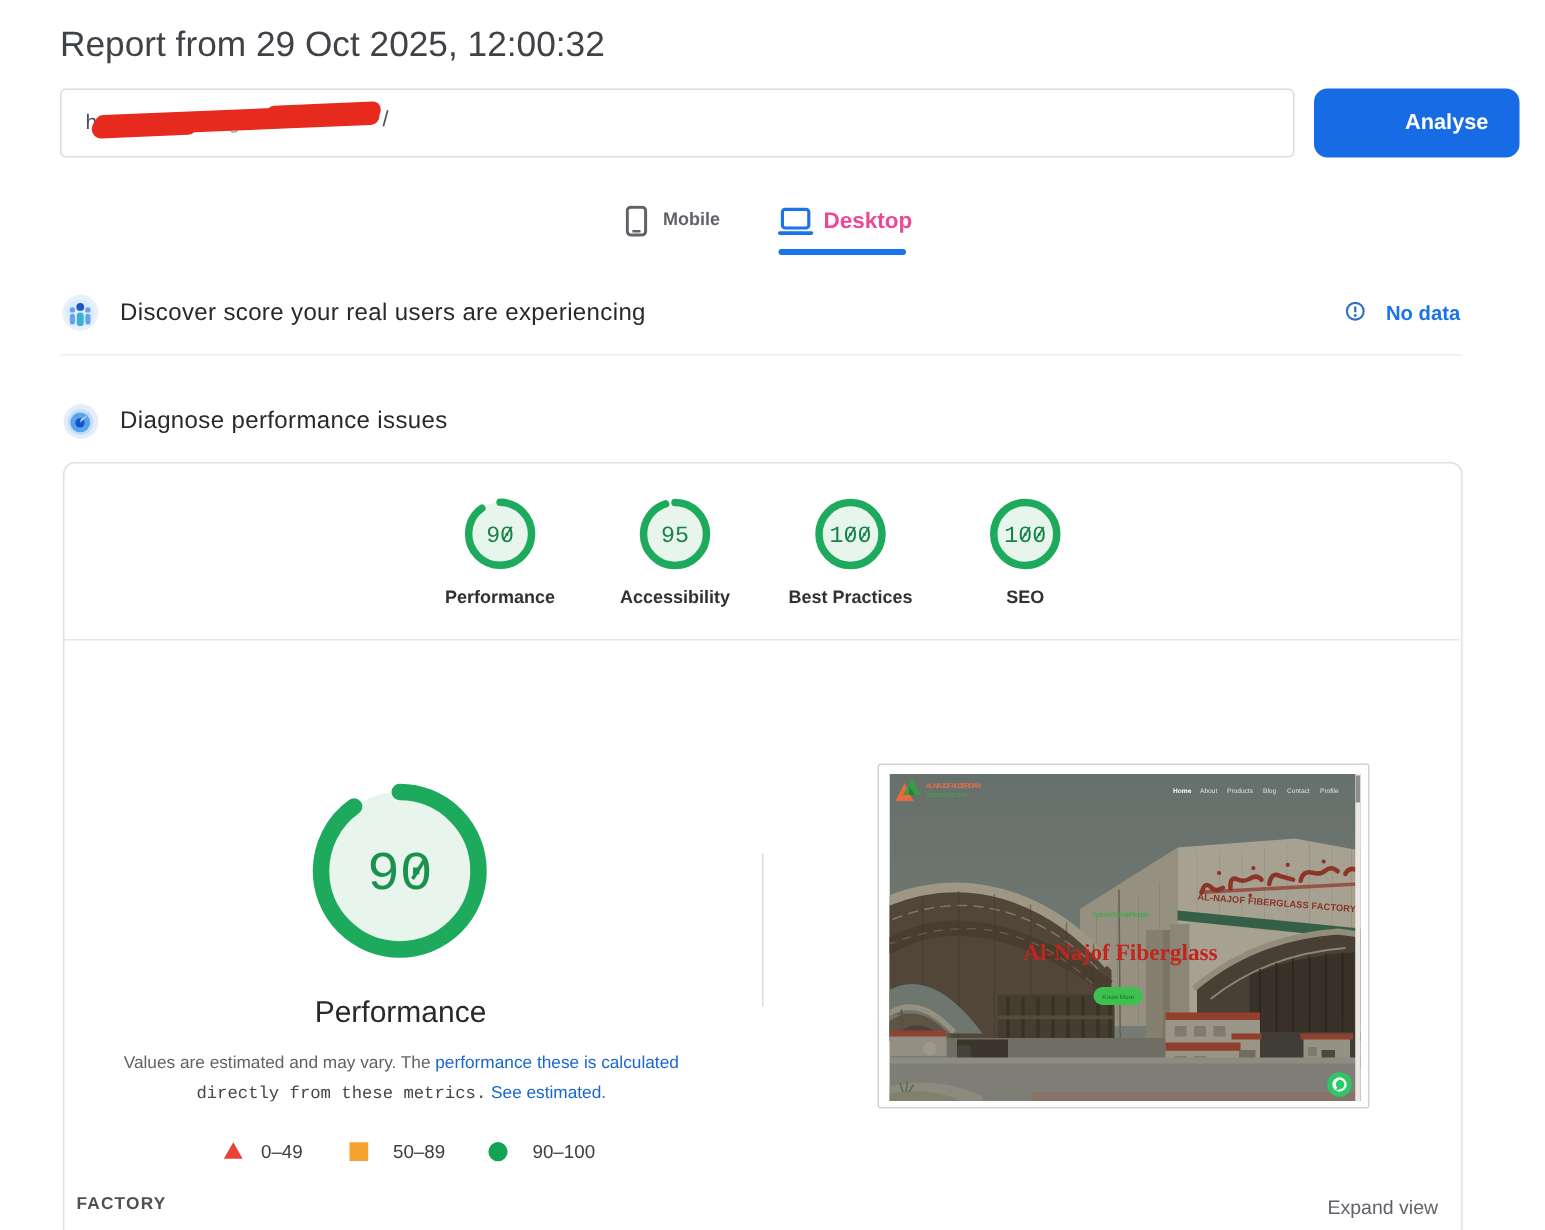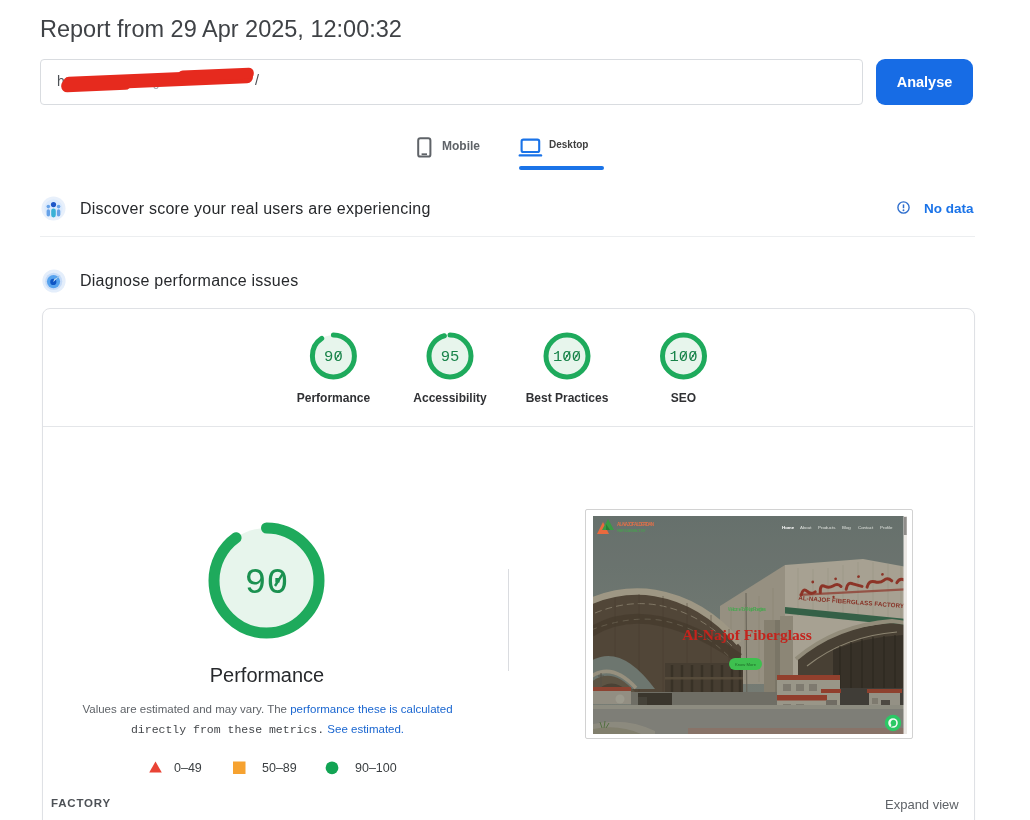--- a/index.html
+++ b/index.html
@@ -2,45 +2,45 @@
 <html><head>
 <meta charset="utf-8">
 <style>
   html,body{margin:0;padding:0;background:#fff;}
   body{font-family:"Liberation Sans",sans-serif;width:1030px;height:820px;position:relative;overflow:hidden;}
   .abs{position:absolute;}
 </style>
 </head>
 <body>
 
-<div class="abs" style="left:40px;top:16px;font-size:23.5px;color:#3f4246;letter-spacing:0;">Report from 29 Apr 2025, 12:00:32</div>
+<div class="abs" style="left:40px;top:16px;font-size:23.5px;color:#3f4246;letter-spacing:0;">Report from 29 Oct 2025, 12:00:32</div>
 
 <div class="abs" style="left:40px;top:59px;width:821px;height:44px;border:1px solid #d9dce0;border-radius:4px;"></div>
 <div class="abs" style="left:57px;top:73px;font-size:14px;color:#4d5156;">h<span style="color:#9aa0a6;font-size:12px;">ttps://alnajoffiberglas</span></div>
 <div class="abs" style="left:255px;top:72px;font-size:14.5px;color:#4d5156;">/</div>
 <svg class="abs" style="left:58px;top:64px;" width="205" height="30">
   <g transform="rotate(-2.4 100 16)">
     <rect x="5" y="9" width="190" height="14" rx="6" fill="#e62a1e"></rect>
     <rect x="3" y="12" width="70" height="12.5" rx="6" fill="#e62a1e"></rect>
     <rect x="120" y="7.5" width="76" height="11" rx="5" fill="#e62a1e"></rect>
   </g>
 </svg>
 
-<div class="abs" style="left:876px;top:59px;width:97px;height:46px;background:#176ce5;border-radius:9px;color:#fff;font-size:14.5px;font-weight:bold;display:flex;align-items:center;justify-content:center;">Analyse</div>
+<div class="abs" style="left:876px;top:59px;width:97px;height:46px;background:#176ce5;border-radius:9px;color:#fff;font-size:14.5px;font-weight:bold;display:flex;align-items:center;justify-content:center;padding-left:40px;">Analyse</div>
 
 <svg class="abs" style="left:417px;top:137px;" width="15" height="21" viewBox="0 0 15 21">
   <rect x="1.2" y="1.2" width="12.2" height="18.4" rx="2.2" fill="none" stroke="#5f6368" stroke-width="2"></rect>
   <line x1="4.6" y1="17.2" x2="10" y2="17.2" stroke="#5f6368" stroke-width="1.7"></line>
 </svg>
 <div class="abs" style="left:442px;top:139px;font-size:12px;color:#5f6368;font-weight:bold;">Mobile</div>
 <svg class="abs" style="left:518px;top:138px;" width="25" height="20" viewBox="0 0 25 20">
   <rect x="3.6" y="1.6" width="17.6" height="12.4" rx="1.8" fill="none" stroke="#1a73e8" stroke-width="2.1"></rect>
   <rect x="0.6" y="16.2" width="23.6" height="2.4" rx="1.2" fill="#1a73e8"></rect>
 </svg>
-<div class="abs" style="left:549px;top:139px;font-size:10px;color:#404040;font-weight:bold;">Desktop</div>
+<div class="abs" style="left:549px;top:139px;font-size:15px;color:#ec4899;font-weight:bold;">Desktop</div>
 <div class="abs" style="left:519px;top:166px;width:85px;height:3.5px;background:#1a73e8;border-radius:2px;"></div>
 
 <svg class="abs" style="left:41px;top:196px;" width="25" height="25" viewBox="0 0 25 25">
   <circle cx="12.5" cy="12.5" r="12" fill="#e8f0fb"></circle>
   <circle cx="12.5" cy="12.5" r="9.2" fill="#dbeafd"></circle>
   <rect x="5.6" y="13.2" width="3.4" height="7.2" rx="1.7" fill="#66a2e8"></rect>
   <circle cx="7.3" cy="10.6" r="1.8" fill="#66a2e8"></circle>
   <rect x="15.9" y="13.2" width="3.4" height="7.2" rx="1.7" fill="#66a2e8"></rect>
   <circle cx="17.6" cy="10.6" r="1.8" fill="#66a2e8"></circle>
   <rect x="10.2" y="12.4" width="4.6" height="9" rx="2.3" fill="#39b1d6"></rect>

